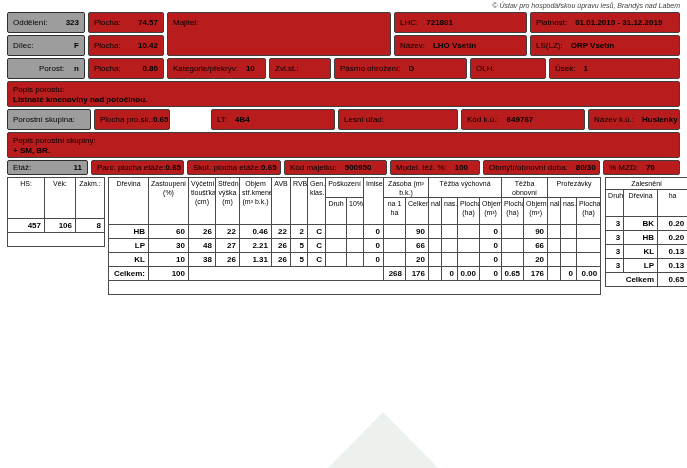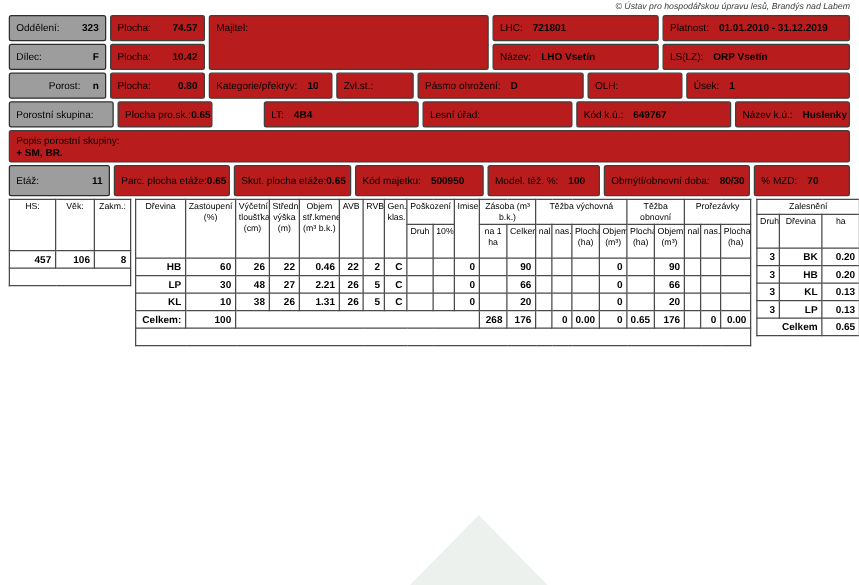--- a/index.html
+++ b/index.html
@@ -20,21 +20,21 @@
   .box .val{font-weight:bold;margin-left:8px;}
   .box.sb{justify-content:space-between;}
   .box.sb .val{margin-left:0;}
   .box.gray{background:#9d9d9d;border-color:#2e2e2e;}
   .tall{height:44px;align-items:flex-start;padding-top:5px;}
   .popis{
     height:26px;flex-direction:column;align-items:flex-start;justify-content:center;width:100%;
   }
   .popis .lbl{font-size:8px;}
   .popis .txt{font-size:8px;font-weight:bold;margin-top:1px;}
-  .etaz-row .box{height:25px;}
+  .etaz-row .box{height:15px;}
   
   .wA{width:78px;} .wB{width:76px;} .wMaj{flex:1;} .wC{width:133px;} .wD{width:150px;}
   .wA .box,.wB .box,.wC .box,.wD .box{width:100%;}
   .k1{width:78px;padding-left:31px;} .k2{width:76px;} .k3{width:99px;} .k4{width:62px;} .k5{width:68px;} .k6{width:133px;} .k7{width:76px;} .k8{flex:1;}
   .s1{width:84px;gap:16px;} .s2{width:76px;} .s3{width:124px;margin-left:38px;} .s4{width:120px;} .s5{width:124px;} .s6{flex:1;}
   .e1{width:81px;} .e2{width:93px;} .e3{width:94px;} .e4{width:103px;} .e5{width:90px;} .e6{width:117px;} .e7{flex:1;}
   
   .tables{display:flex;margin-top:2px;align-items:flex-start;}
   table.t{border-collapse:collapse;table-layout:fixed;}
   table.t th,table.t td{border:1px solid #4a4a4a;padding:0 2px;box-sizing:border-box;overflow:hidden;}
@@ -133,20 +133,26 @@
     </div>
     <div class="box k7">
       <span>OLH:</span>
     </div>
     <div class="box k8">
       <span>Úsek:</span>
       <span class="val">1</span>
     </div>
   </div>
 
+  <div class="row">
+    <div class="box popis">
+      <span class="lbl">Popis porostu:</span>
+      <span class="txt">Listnaté kmenoviny nad potočinou.</span>
+    </div>
+  </div>
 
   <div class="row">
     <div class="box gray sb s1">
       <span>Porostní skupina:</span>
       <span class="val">11</span>
     </div>
     <div class="box sb s2">
       <span>Plocha pro.sk.:</span>
       <span class="val">0.65</span>
     </div>

